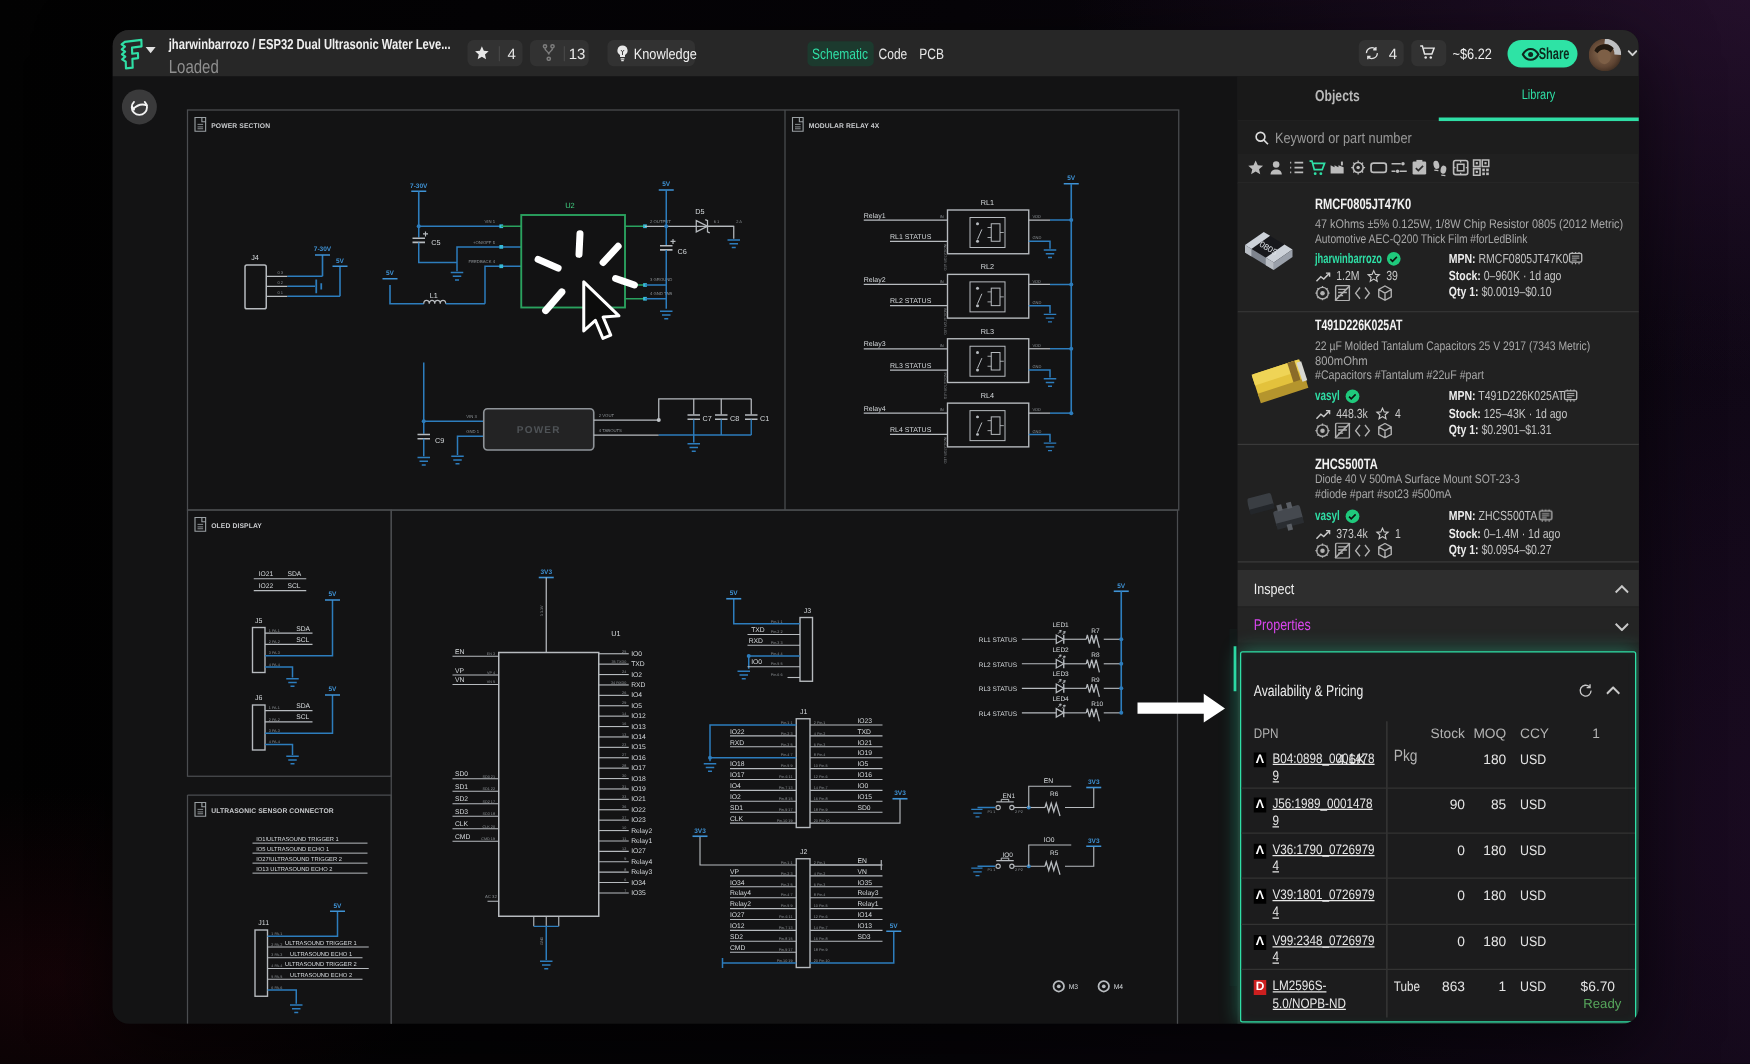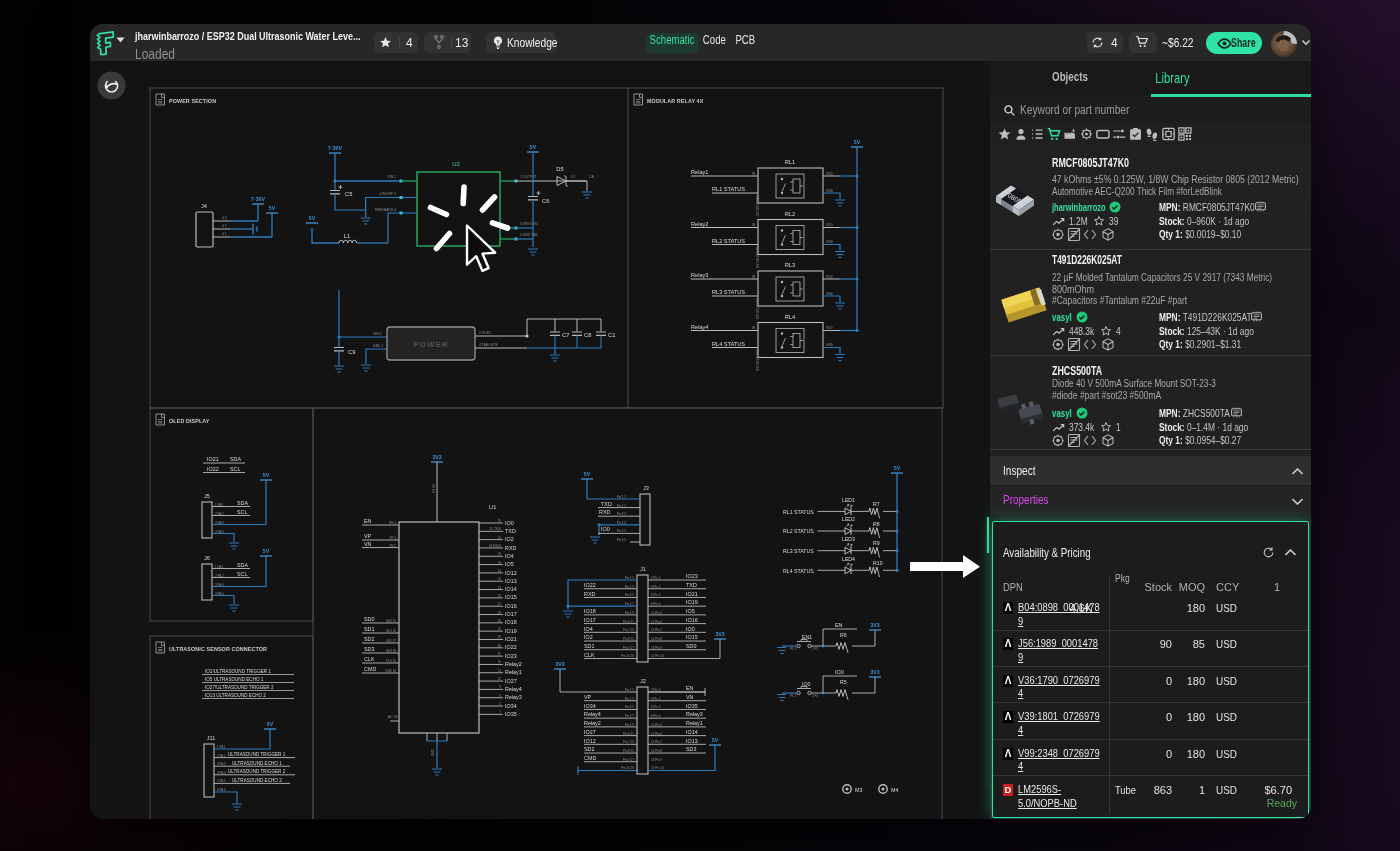--- a/index.html
+++ b/index.html
@@ -3,21 +3,21 @@
 *{margin:0;padding:0;box-sizing:border-box}
 html,body{width:1400px;height:851px;overflow:hidden}
 body{font-family:"Liberation Sans",sans-serif;background:#060407;position:relative}
 #bg{position:absolute;inset:0;background:
  radial-gradient(900px 520px at 101% -2%, rgba(58,24,66,.50), rgba(0,0,0,0) 62%),
  radial-gradient(660px 700px at 104% 78%, rgba(44,16,52,.42), rgba(0,0,0,0) 63%),
  radial-gradient(420px 220px at 3% 92%, rgba(64,8,20,.28), rgba(0,0,0,0) 70%),
  linear-gradient(90deg,#020202 0%,#060408 55%,#0e0714 100%);}
 #win{position:absolute;left:90px;top:24px;width:1221px;height:795px;background:#131314;border-radius:13px;overflow:hidden;box-shadow:0 18px 60px rgba(0,0,0,.6)}
 #topbar{position:absolute;left:0;top:0;width:100%;height:37px;background:#272727}
-.tb{position:absolute;display:flex;justify-content:center;color:#e8e8e8}
+.tb{position:absolute;display:flex;align-items:center;justify-content:center;color:#e8e8e8}
 .chip{background:#323232;border-radius:5px;height:21px;top:8px}
 #content{position:absolute;left:0;top:37px;width:1221px;height:758px}
 .canvas{position:absolute;left:0;top:0}
 #panel{position:absolute;left:900px;top:0;width:321px;height:758px;background:#202020}
 .abs{position:absolute}
 .ic{position:absolute}
 .sx{display:inline-block;transform:scaleX(0.8);transform-origin:0 50%;white-space:nowrap;backface-visibility:hidden}
 .sxc{display:inline-block;transform:scaleX(0.8);transform-origin:50% 50%;white-space:nowrap;backface-visibility:hidden}
 #tooltip{position:absolute;left:201px;top:227px;width:271px;height:37px;background:#fff;border-radius:9px;display:flex;align-items:center;justify-content:center;color:#161616;font-weight:bold;font-size:21.5px;letter-spacing:-0.2px;box-shadow:0 5px 14px rgba(0,0,0,.4)}
 #tooltip:before{content:"";position:absolute;left:180px;top:-14px;border-left:6px solid transparent;border-right:8px solid transparent;border-bottom:15px solid #fff}
@@ -798,21 +798,21 @@
 <circle cx="14.5" cy="14.5" r="14" fill="#3a3a3b"></circle>
 <g fill="none" stroke="#f2f2f2" stroke-width="1.5" stroke-linecap="round">
 <path d="M10.2 10.5 a6.1 6.1 0 1 0 8.6 0"></path>
 <path d="M9.2 16.5 q5.3 -5.5 11.3 -3.2"></path>
 <path d="M8.6 14.2 l1.6 2.5"></path>
 </g>
       </svg>
       <div id="panel">
         <div class="abs" style="left:0;top:0;width:321px;height:35px;background:#191919"></div>
         <div class="abs" style="left:0;top:9px;width:160px;text-align:center;font-size:12.5px;font-weight:bold;color:#b9b9b9"><span class="sxc" style="transform:scaleX(0.78)">Objects</span></div>
-        <div class="abs" style="left:161px;top:9px;width:160px;text-align:left;font-size:14px;color:#2fdfa6"><span class="sxc">Library</span></div>
+        <div class="abs" style="left:161px;top:9px;width:160px;text-align:center;font-size:11px;color:#2fdfa6"><span class="sxc">Library</span></div>
         <div class="abs" style="left:161px;top:33px;width:160px;height:2.5px;background:#2fdfa6"></div>
         <div class="abs" style="left:0;top:35.5px;width:321px;height:26px;background:#1d1d1d"></div>
         <svg class="abs" style="left:13px;top:43px" width="13" height="13" viewBox="0 0 24 24">
           <circle cx="10" cy="10" r="6.5" fill="none" stroke="#dcdcdc" stroke-width="2.4"></circle>
           <path d="M15 15l6 6" stroke="#dcdcdc" stroke-width="2.4"></path>
         </svg>
         <div class="abs" style="left:30px;top:42px;font-size:12px;color:#9a9a9a"><span class="sx" style="transform:scaleX(0.85)">Keyword or part number</span></div>
         <svg class="abs" style="left:0;top:63px" width="321" height="20" viewBox="0 0 321 20">
           <g transform="translate(6.7,2.2) scale(0.87)">
             <path d="M9 2.5l2 4.4 4.8.4-3.7 3.2 1.1 4.7-4.2-2.5-4.2 2.5 1.1-4.7L2.2 7.3 7 6.9z" fill="#bcbcbc"></path>
@@ -1074,21 +1074,21 @@
         </svg>
         <div class="abs" style="left:2px;top:460px;width:317px;height:297px;background:#1c1c1d;border:1.5px solid #2fdfa6;border-radius:2px;box-shadow:0 0 16px rgba(47,227,171,.42), inset 0 0 8px rgba(47,227,171,.05)"></div>
         <div class="abs" style="left:13px;top:485px;font-size:12.5px;color:#ececec"><span class="sx" style="transform:scaleX(0.78)">Availability &amp; Pricing</span></div>
         <svg class="abs" style="left:272px;top:485px" width="13" height="13" viewBox="0 0 24 24">
           <path d="M20 12a8 8 0 1 1-2.3-5.6 M18.5 2.5v5h-5" fill="none" stroke="#c8c8c8" stroke-width="2"></path>
         </svg>
         <svg class="abs" style="left:295px;top:488px" width="11" height="7">
           <path d="M0.5,6 L5.5,1 L10.5,6" fill="none" stroke="#c8c8c8" stroke-width="1.6"></path>
         </svg>
         <div class="abs" style="left:13px;top:520px;font-size:11px;color:#b2b2b2"><span class="sx" style="transform:scaleX(0.85)">DPN</span></div>
-        <div class="abs" style="left:125px;top:512px;font-size:10px;color:#b2b2b2"><span class="sx" style="transform:scaleX(0.85)">Pkg</span></div>
+        <div class="abs" style="left:125px;top:536px;font-size:13px;color:#b2b2b2"><span class="sx" style="transform:scaleX(0.85)">Pkg</span></div>
         <div class="abs" style="left:0;top:520px;width:182px;text-align:right;font-size:11px;color:#b2b2b2">Stock</div>
         <div class="abs" style="left:0;top:520px;width:215px;text-align:right;font-size:11px;color:#b2b2b2">MOQ</div>
         <div class="abs" style="left:226px;top:520px;font-size:11px;color:#b2b2b2">CCY</div>
         <div class="abs" style="left:0;top:520px;width:290px;text-align:right;font-size:11px;color:#b2b2b2">1</div>
         <div class="abs" style="left:119px;top:516px;width:1px;height:237px;background:#3a3a3a"></div>
         <div class="abs" style="left:13px;top:541.0px;width:10px;height:12px;background:#000;color:#fff;font-size:10px;font-weight:bold;text-align:center;line-height:12px">Λ</div>
         <div class="abs" style="left:28px;top:540.0px;font-size:11px;color:#e8e8e8;line-height:13.6px"><span class="sx" style="transform:scaleX(0.85);text-decoration:underline">B04:0898_0001478<br>9</span></div>
         <div class="cell" style="top:541.0px;left:0;width:182px;text-align:center">4.6K</div>
         <div class="cell" style="top:541.0px;left:0;width:215px;text-align:right">180</div>
         <div class="cell" style="left:226px;top:541.0px"><span class="sx" style="transform:scaleX(0.9)">USD</span></div>

